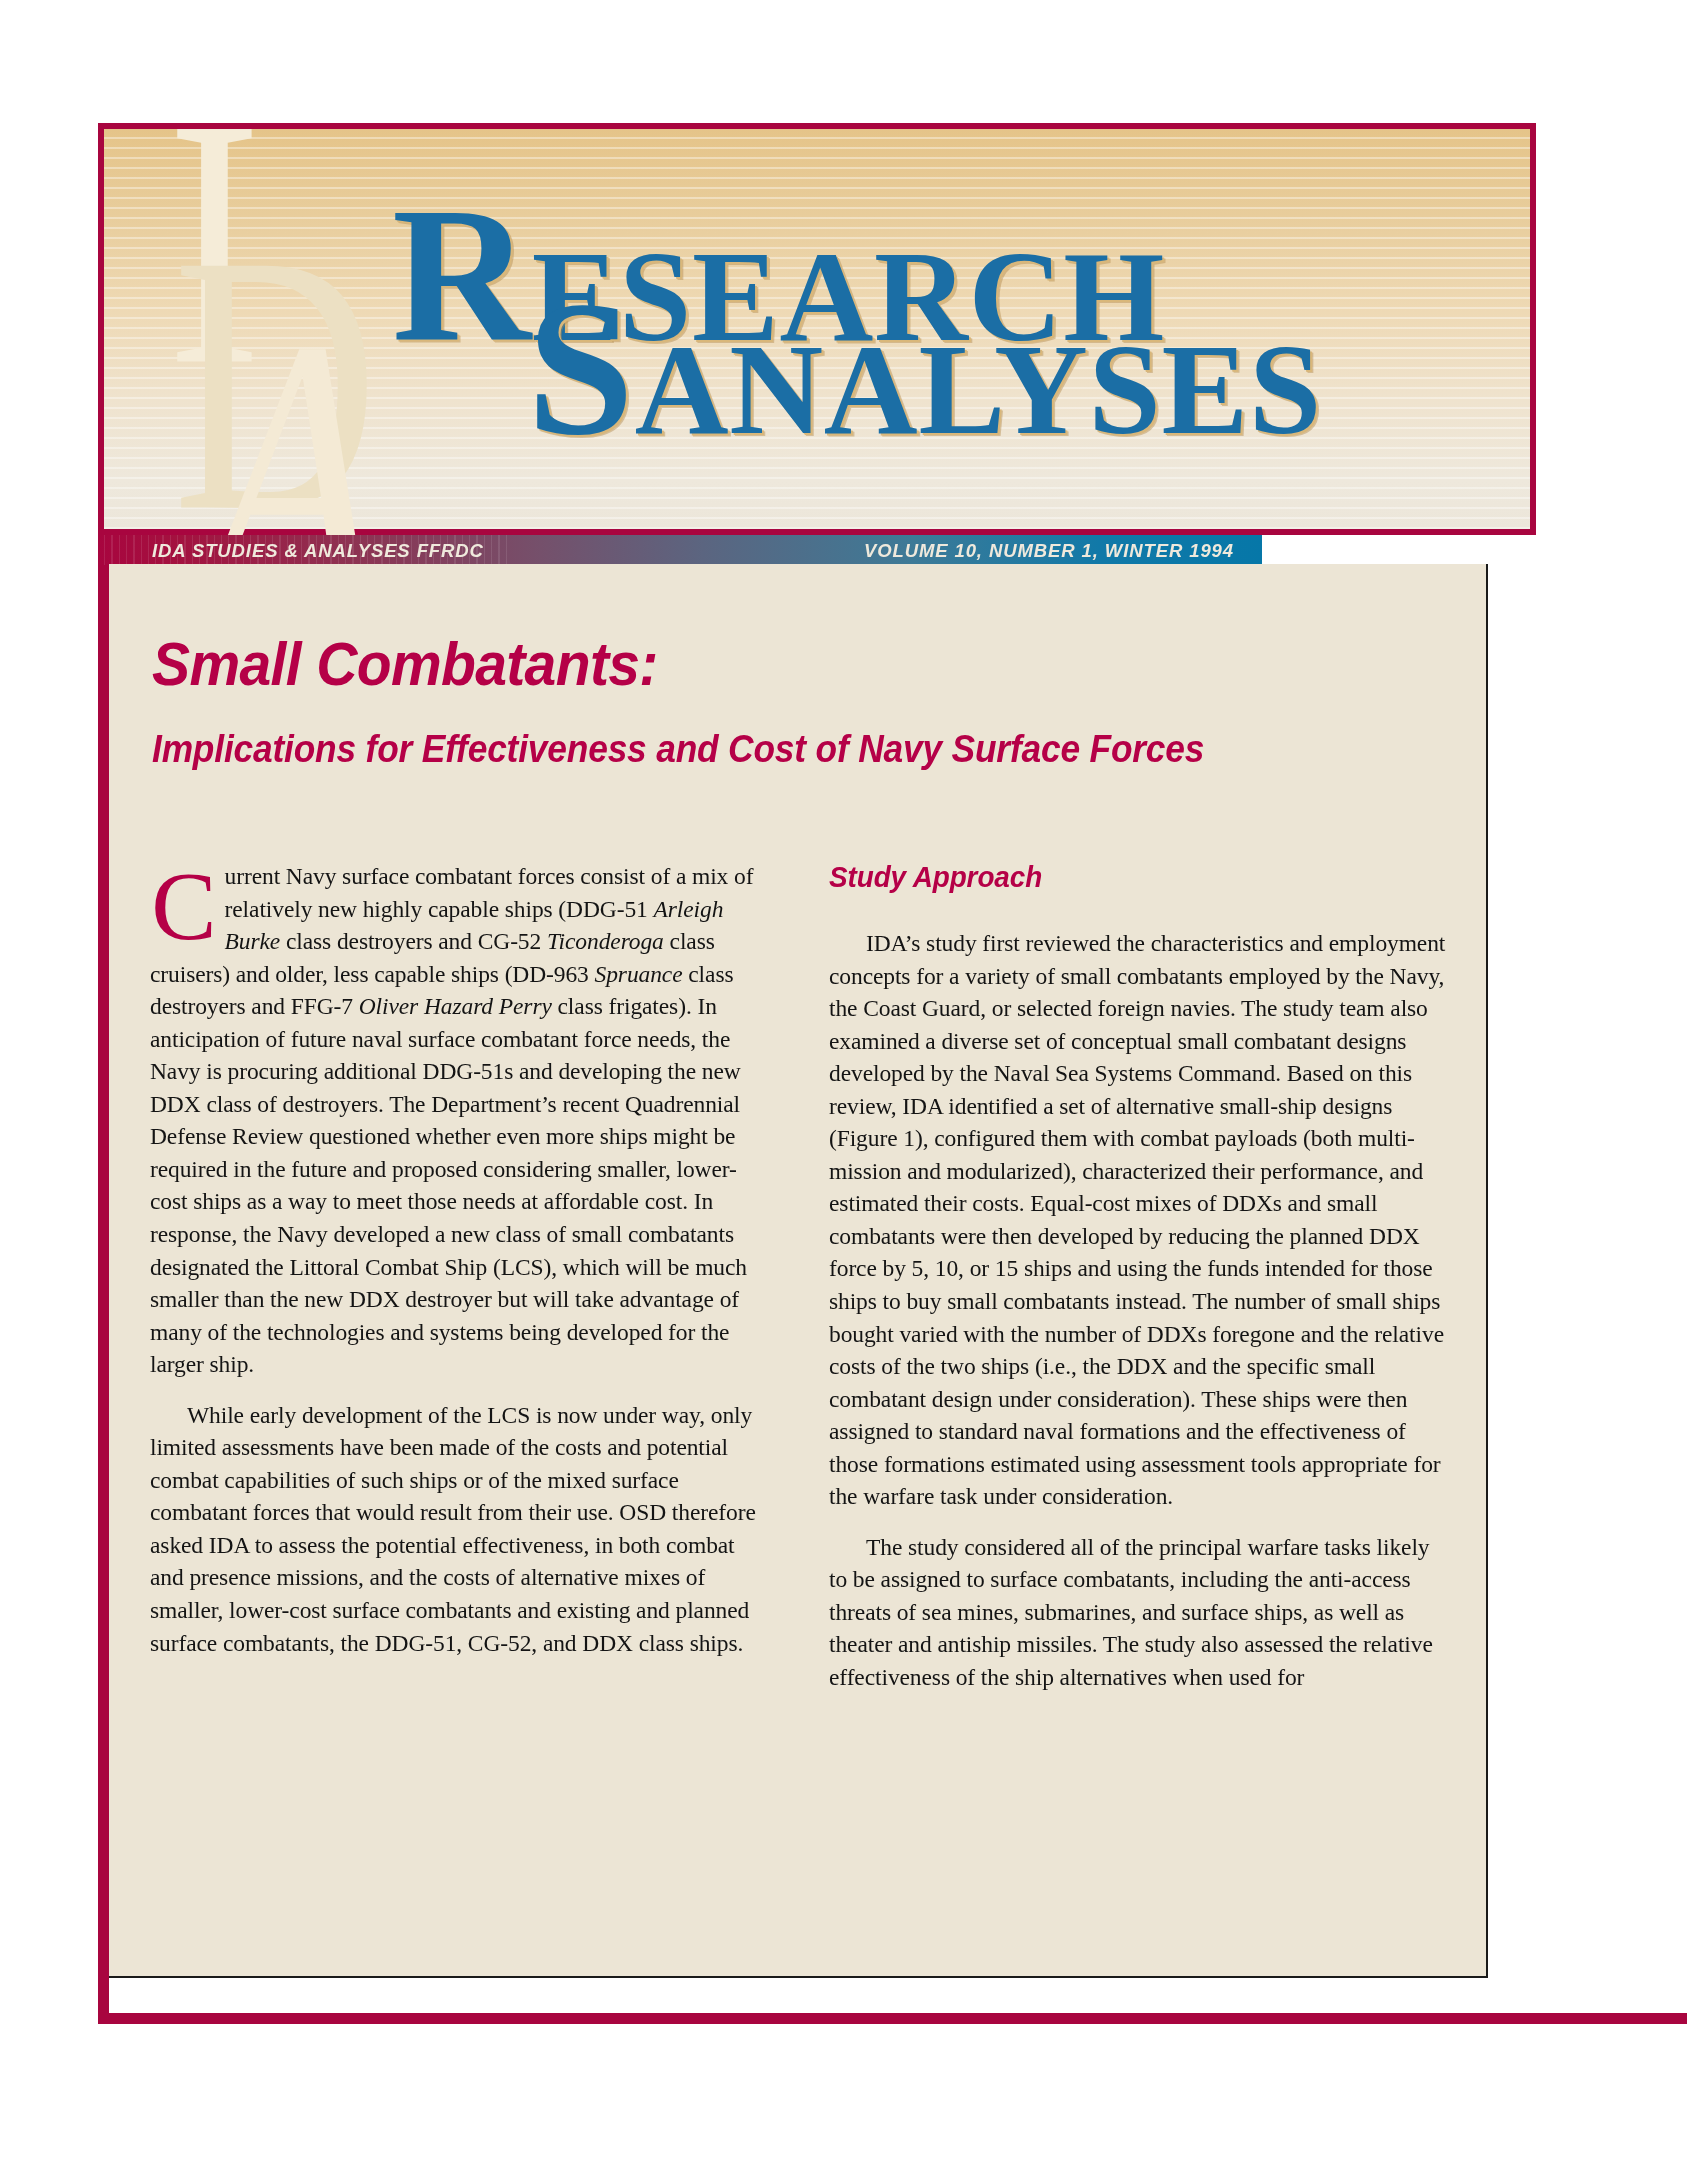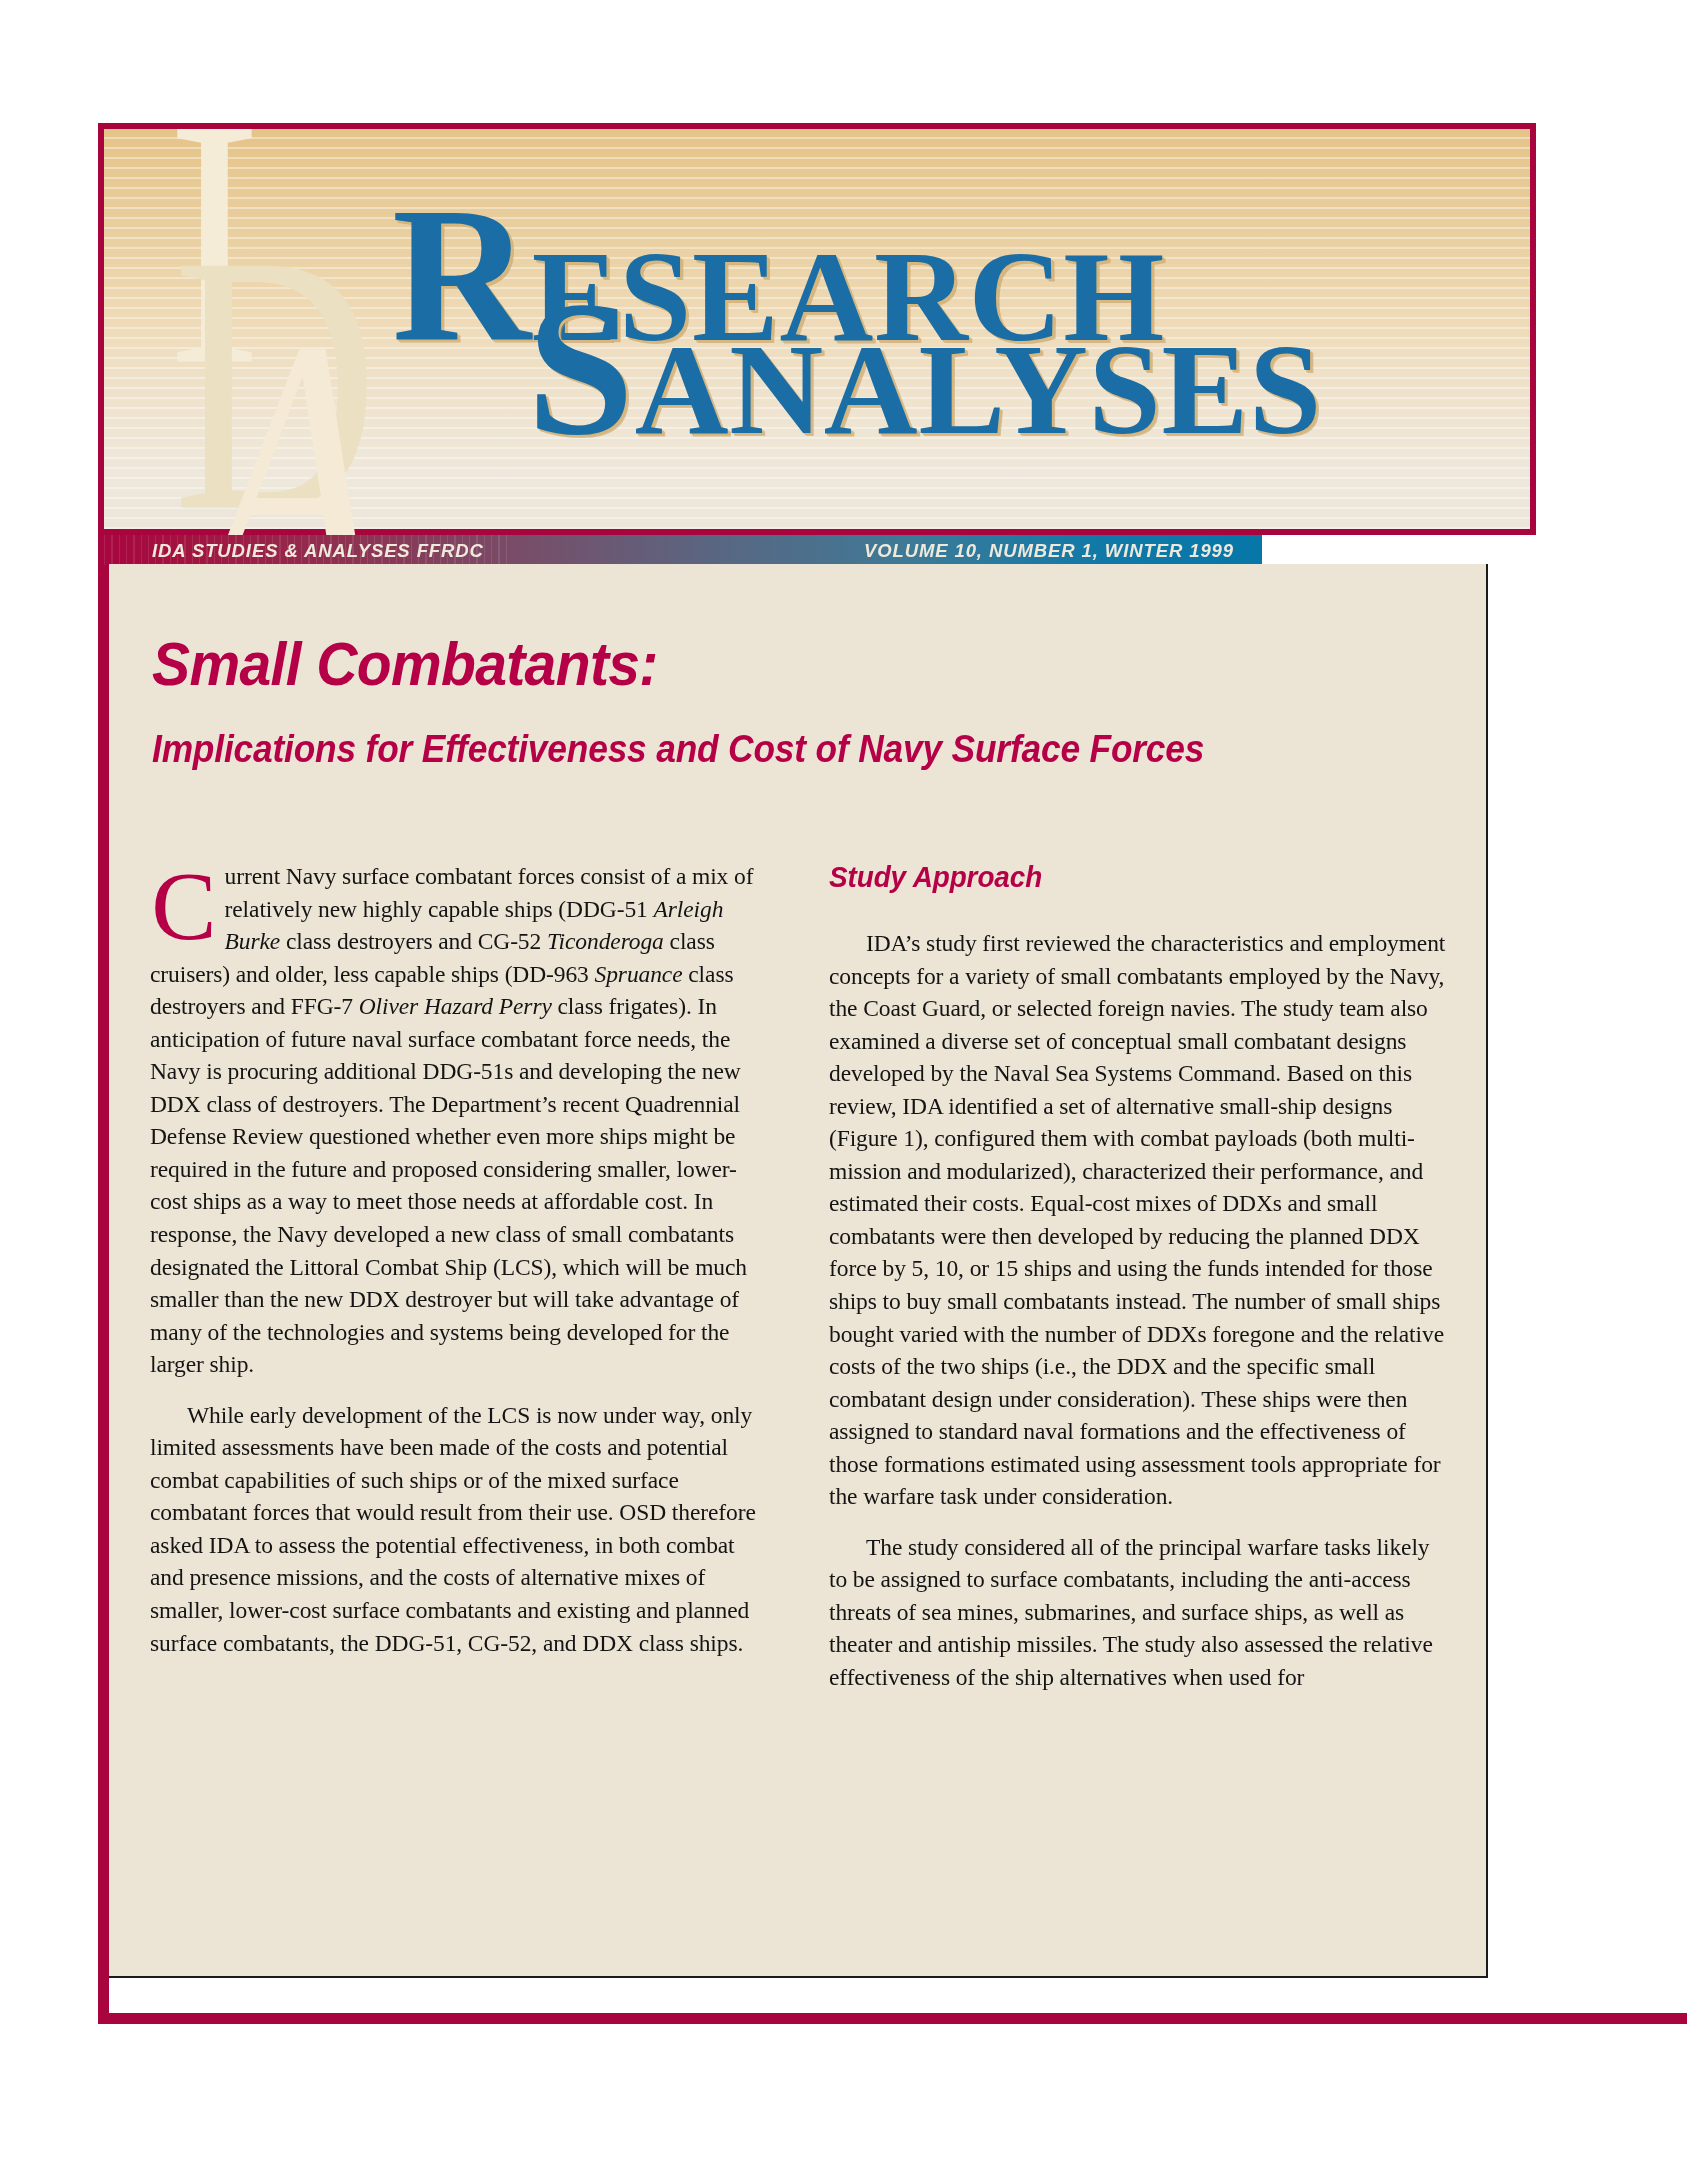--- a/index.html
+++ b/index.html
@@ -303,21 +303,21 @@
 
     <div class="wordmark wm-research"><span class="cap">R</span><span>ESEARCH</span></div>
 
     <div class="wordmark wm-summaries"><span class="cap">S</span><span>ANALYSES</span></div>
   </div>
 </div>
 
 <div id="banner">
   <div class="banner-texture"></div>
   <div class="banner-left">IDA STUDIES &amp; ANALYSES FFRDC</div>
-  <div class="banner-right">VOLUME 10, NUMBER 1, WINTER 1999</div>
+  <div class="banner-right">VOLUME 10, NUMBER 1, WINTER 1994</div>
 </div>
 
 <div id="body-box">
 
   <div id="article-title">
     <div class="title-main">Small Combatants:</div>
     <div class="title-sub">Implications for Effectiveness and Cost of Navy Surface Forces</div>
   </div>
 
   <div id="columns">

